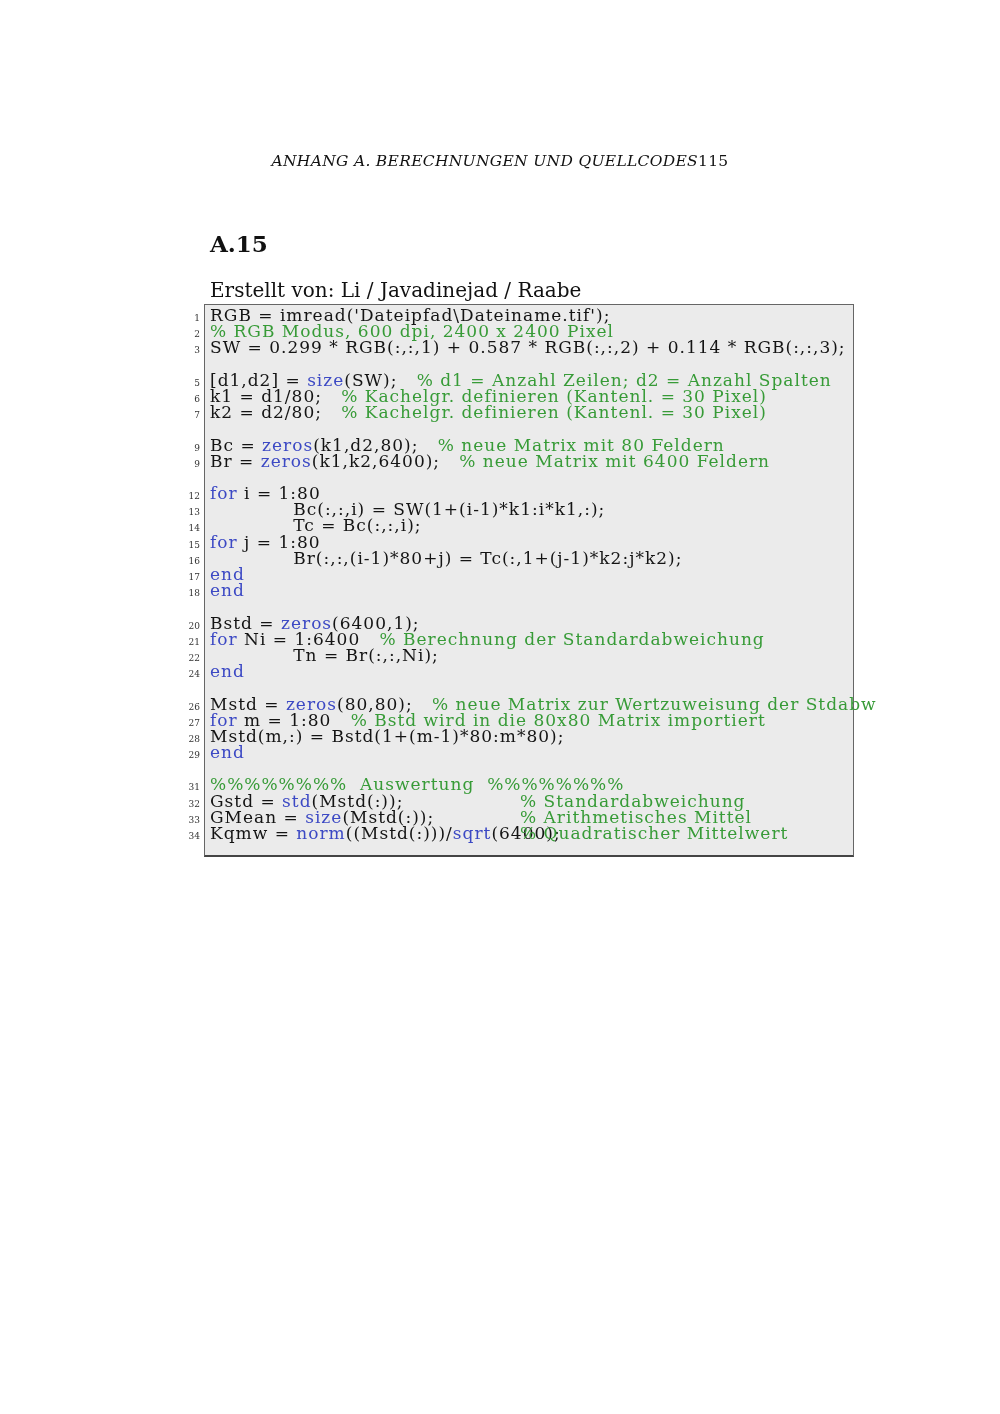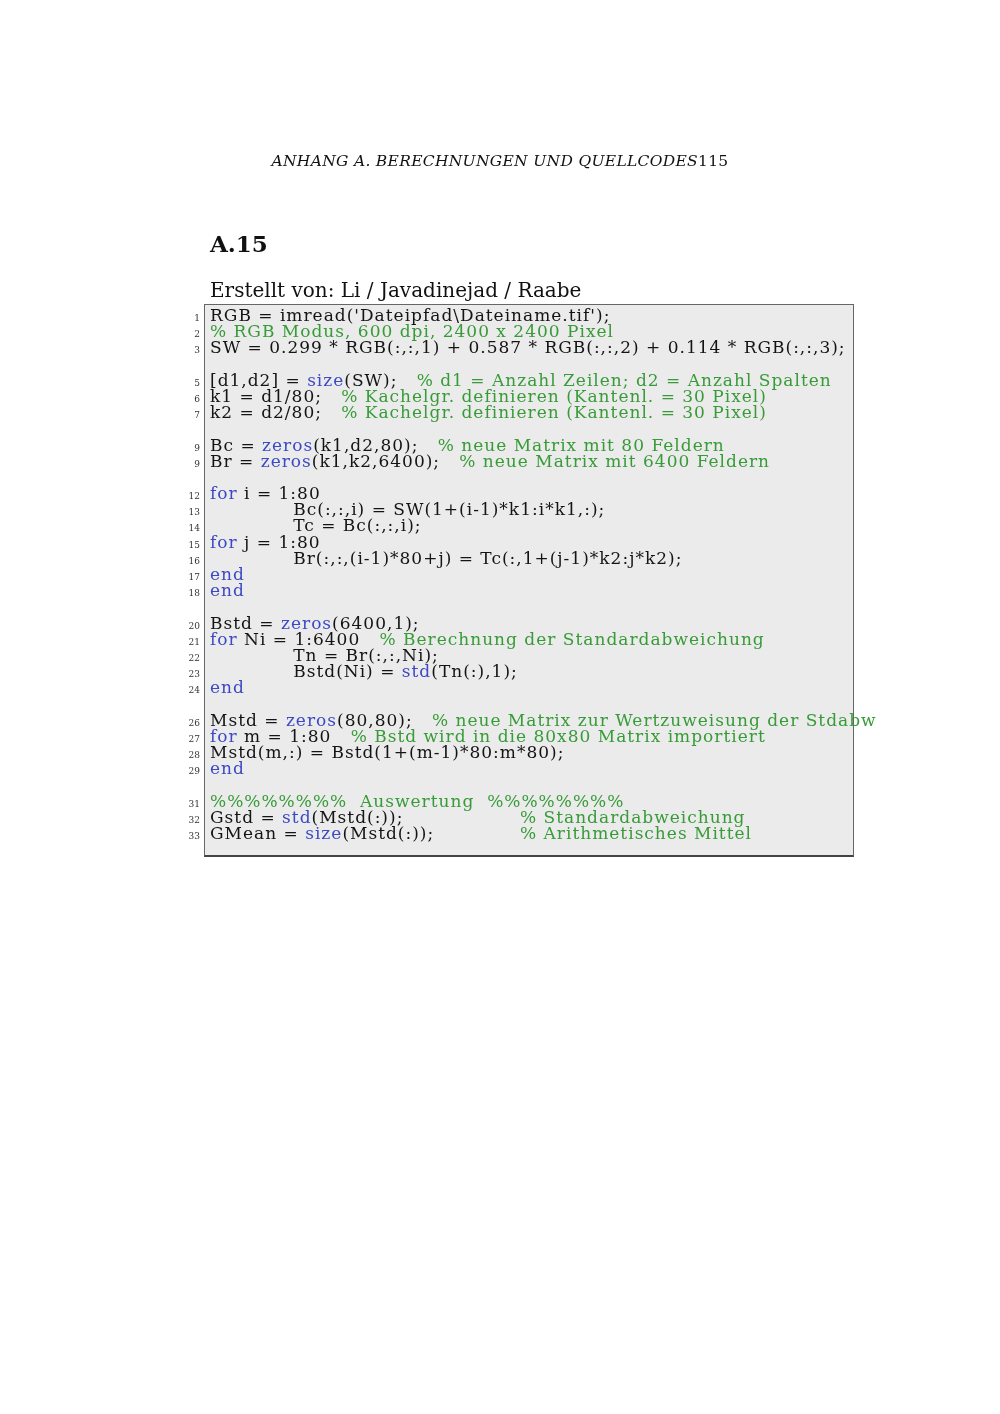--- a/index.html
+++ b/index.html
@@ -155,24 +155,20 @@
       </div>
       <div class="row">
         <span class="ln">21</span>
         <span class="ct"><span class="t-k">for</span><span class="t-p"> Ni = 1:6400   </span><span class="t-c">% Berechnung der Standardabweichung</span></span>
       </div>
       <div class="row">
         <span class="ln">22</span>
         <span class="ct"><span class="t-p">             Tn = Br(:,:,Ni);</span></span>
       </div>
       <div class="row">
-        <span class="ln">23</span>
-        <span class="ct"><span class="t-p">             Bstd(Ni) = </span><span class="t-k">std</span><span class="t-p">(Tn(:),1);</span></span>
-      </div>
-      <div class="row">
         <span class="ln">24</span>
         <span class="ct"><span class="t-k">end</span></span>
       </div>
       <div class="row">
         <span class="ln"></span>
         <span class="ct"></span>
       </div>
       <div class="row">
         <span class="ln">26</span>
         <span class="ct"><span class="t-p">Mstd = </span><span class="t-k">zeros</span><span class="t-p">(80,80);   </span><span class="t-c">% neue Matrix zur Wertzuweisung der Stdabw</span></span>
@@ -198,15 +194,19 @@
         <span class="ct"><span class="t-c">%%%%%%%%  Auswertung  %%%%%%%%</span></span>
       </div>
       <div class="row">
         <span class="ln">32</span>
         <span class="ct"><span class="t-p">Gstd = </span><span class="t-k">std</span><span class="t-p">(Mstd(:));</span><span class="t-a">% Standardabweichung</span></span>
       </div>
       <div class="row">
         <span class="ln">33</span>
         <span class="ct"><span class="t-p">GMean = </span><span class="t-k">size</span><span class="t-p">(Mstd(:));</span><span class="t-a">% Arithmetisches Mittel</span></span>
       </div>
+      <div class="row">
+        <span class="ln">34</span>
+        <span class="ct"><span class="t-p">Kqmw = </span><span class="t-k">norm</span><span class="t-p">((Mstd(:)))/</span><span class="t-k">sqrt</span><span class="t-p">(6400);</span><span class="t-a">% Quadratischer Mittelwert</span></span>
+      </div>
     </div>
 
 </div>
 
 </body></html>

